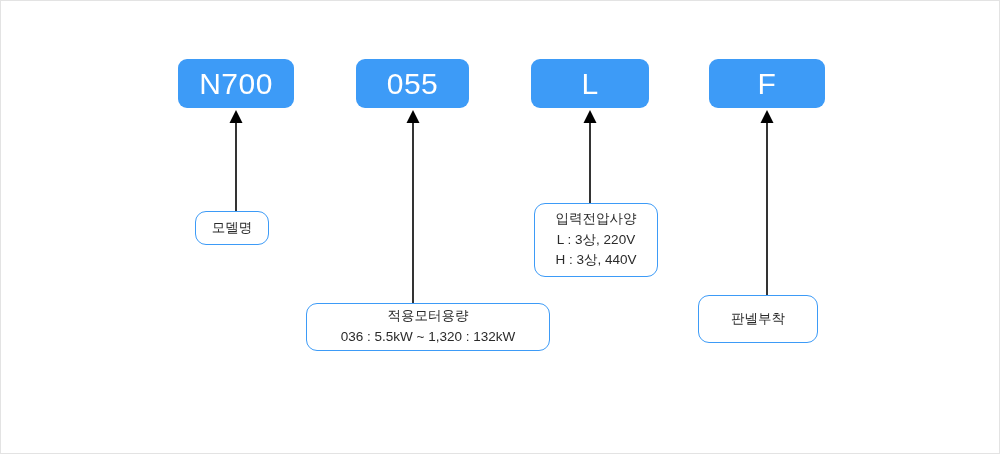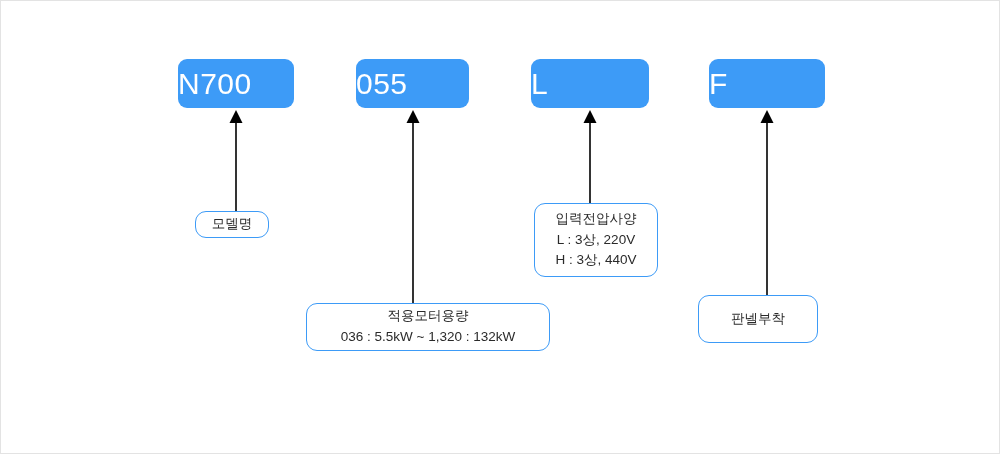--- a/index.html
+++ b/index.html
@@ -17,20 +17,21 @@
     background: #ffffff;
     border: 1px solid #e3e3e3;
     box-sizing: border-box;
     overflow: hidden;
   }
   
   .chip {
     position: absolute;
     display: flex;
     align-items: center;
+    justify-content: center;
     border-radius: 9px;
     color: #ffffff;
     font-size: 30px;
     font-weight: 400;
     letter-spacing: 0.5px;
     line-height: 1;
     user-select: none;
   }
   
   .caption {
@@ -85,21 +86,21 @@
   </div>
 
   <div class="chip" style="left:530px;top:58px;width:118px;height:49px;background:#3d9bf7">
     <span>L</span>
   </div>
 
   <div class="chip" style="left:708px;top:58px;width:116px;height:49px;background:#3d9bf7">
     <span>F</span>
   </div>
 
-  <div class="caption" style="left:194px;top:210px;width:74px;height:27px">
+  <div class="caption" style="left:194px;top:210px;width:74px;height:34px">
     <span class="ln ln-head">모델명</span>
   </div>
 
   <div class="caption" style="left:305px;top:302px;width:244px;height:48px">
     <span class="ln ln-head">적용모터용량</span>
     <span class="ln">036 : 5.5kW ~ 1,320 : 132kW</span>
   </div>
 
   <div class="caption" style="left:533px;top:202px;width:124px;height:74px">
     <span class="ln ln-head">입력전압사양</span>

